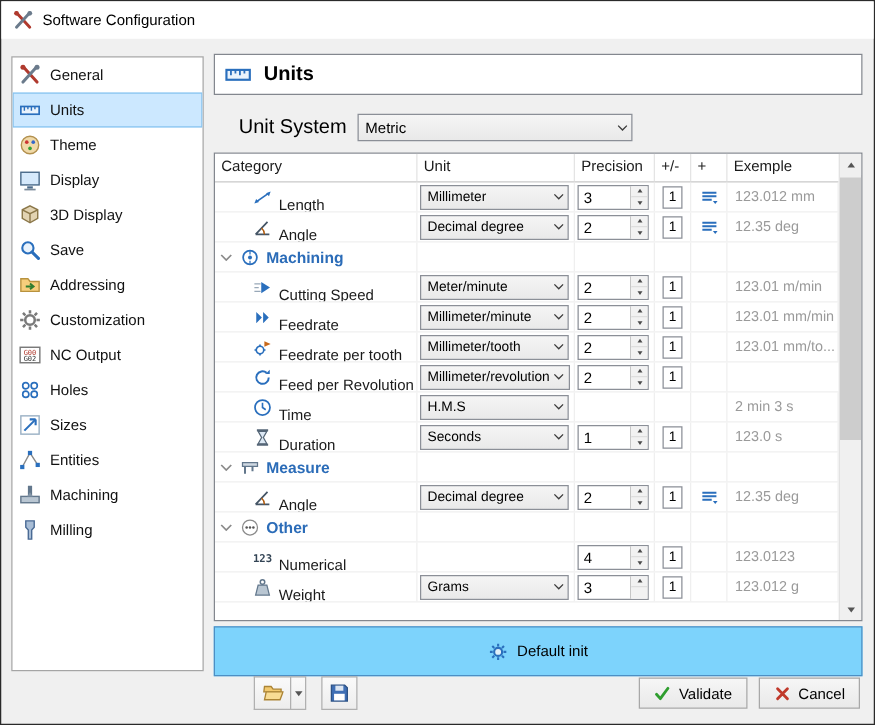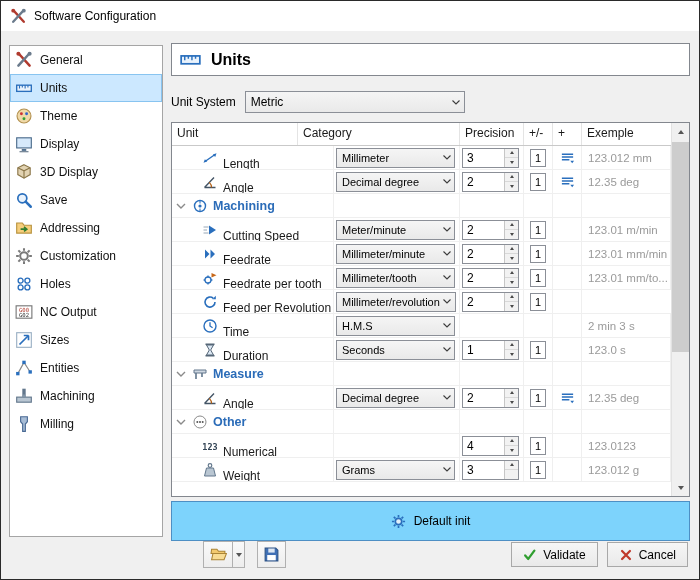--- a/index.html
+++ b/index.html
@@ -12,21 +12,21 @@
   .side-item{display:flex;align-items:center;height:28px;gap:7px;padding:0 4px;font-size:12px;color:#111;border:1px solid transparent;box-sizing:border-box;}
   .side-item.selected{background:#cce8ff;border-color:#88c4f0;}
   .icon{display:inline-flex;align-items:center;justify-content:center;flex:0 0 auto;}
   .icon svg{width:16px;height:16px;display:block;}
   .side-item .icon svg{width:18px;height:18px;}
   .main{position:absolute;left:170px;top:42px;width:519px;}
   .units-header{height:33px;background:#fff;border:1px solid #83878e;box-sizing:border-box;display:flex;align-items:center;gap:9px;padding-left:7px;}
   .units-header .icon svg{width:23px;height:23px;}
   .page-title{font-size:16px;font-weight:bold;color:#000;}
   .unitsys-row{display:flex;align-items:center;gap:9px;margin-top:15px;height:22px;}
-  .field-label{font-size:12px;color:#000;}
+  .field-label{font-size:16px;color:#000;margin-left:20px;}
   .combo{background:linear-gradient(#f5f5f5,#e9e9e9);border:1px solid #8b8f97;box-sizing:border-box;display:flex;align-items:center;padding-left:5px;}
   .combo .chev{margin-left:auto;width:15px;display:flex;align-items:center;justify-content:center;align-self:stretch;}
   .chev svg{width:8px;height:5px;display:block;}
   .unitsys-combo{width:220px;height:22px;font-size:12px;}
   .combo-text{white-space:nowrap;overflow:hidden;}
   .table{margin-top:9px;height:375px;background:#fff;border:1px solid #83878e;box-sizing:border-box;display:flex;overflow:hidden;}
   .tbl-main{flex:1;display:flex;flex-direction:column;overflow:hidden;}
   .thead{display:flex;flex:0 0 22px;border-bottom:1px solid #c9c9c9;background:#fff;}
   .th{font-size:12px;color:#1a1a1a;padding:3px 0 0 5px;border-right:1px solid #e4e4e4;box-sizing:border-box;white-space:nowrap;overflow:hidden;}
   .th.col-ex{border-right:none;}
@@ -171,37 +171,37 @@
               <path d="M8 1v2.4M8 12.6V15M1 8h2.4M12.6 8H15M3 3l1.7 1.7M11.3 11.3L13 13M13 3l-1.7 1.7M4.7 11.3L3 13"></path>
             </g>
             <circle cx="8" cy="8" r="3.4" fill="#fff" stroke="#7a7a7a" stroke-width="1.8"></circle>
           </svg>
         </span>
         <span class="side-label">Customization</span>
       </div>
       <div class="side-item">
         <span class="icon">
           <svg viewBox="0 0 16 16">
+            <rect x="1" y="2.5" width="14" height="11" fill="#fff" stroke="#777"></rect>
+            <text x="8" y="8" font-size="5" text-anchor="middle" fill="#b03a2e" font-family="monospace">G00</text>
+            <text x="8" y="12.5" font-size="5" text-anchor="middle" fill="#333" font-family="monospace">G02</text>
+          </svg>
+        </span>
+        <span class="side-label">NC Output</span>
+      </div>
+      <div class="side-item">
+        <span class="icon">
+          <svg viewBox="0 0 16 16">
             <circle cx="5" cy="5" r="2.2" fill="#fff" stroke="#2a6fbd" stroke-width="1.2"></circle>
             <circle cx="11" cy="5" r="2.2" fill="#fff" stroke="#2a6fbd" stroke-width="1.2"></circle>
             <circle cx="5" cy="11" r="2.2" fill="#fff" stroke="#2a6fbd" stroke-width="1.2"></circle>
             <circle cx="11" cy="11" r="2.2" fill="#fff" stroke="#2a6fbd" stroke-width="1.2"></circle>
           </svg>
         </span>
         <span class="side-label">Holes</span>
-      </div>
-      <div class="side-item">
-        <span class="icon">
-          <svg viewBox="0 0 16 16">
-            <rect x="1" y="2.5" width="14" height="11" fill="#fff" stroke="#777"></rect>
-            <text x="8" y="8" font-size="5" text-anchor="middle" fill="#b03a2e" font-family="monospace">G00</text>
-            <text x="8" y="12.5" font-size="5" text-anchor="middle" fill="#333" font-family="monospace">G02</text>
-          </svg>
-        </span>
-        <span class="side-label">NC Output</span>
       </div>
       <div class="side-item">
         <span class="icon">
           <svg viewBox="0 0 16 16">
             <rect x="1.5" y="1.5" width="13" height="13" fill="#fff" stroke="#9ab0c4"></rect>
             <path d="M4 12L12 4" stroke="#2a6fbd" stroke-width="1.5"></path>
             <path d="M12 4h-4.2M12 4v4.2" stroke="#2a6fbd" stroke-width="1.5" fill="none"></path>
           </svg>
         </span>
         <span class="side-label">Sizes</span>
@@ -257,22 +257,22 @@
             <svg viewBox="0 0 8 5">
               <path d="M0.5 0.5L4 4l3.5-3.5" fill="none" stroke="#3c3c3c" stroke-width="1.1"></path>
             </svg>
           </span>
       </div>
     </div>
 
     <div class="table">
       <div class="tbl-main">
         <div class="thead">
+            <span class="th col-cat">Category</span>
             <span class="th col-unit">Unit</span>
-            <span class="th col-cat">Category</span>
             <span class="th col-prec">Precision</span>
             <span class="th col-pm">+/-</span>
             <span class="th col-plus">+</span>
             <span class="th col-ex">Exemple</span>
           </div>
         <div class="tbody">
             <div class="trow">
               <div class="td col-cat">
                 <span class="indent"></span>
                 <span class="icon">

